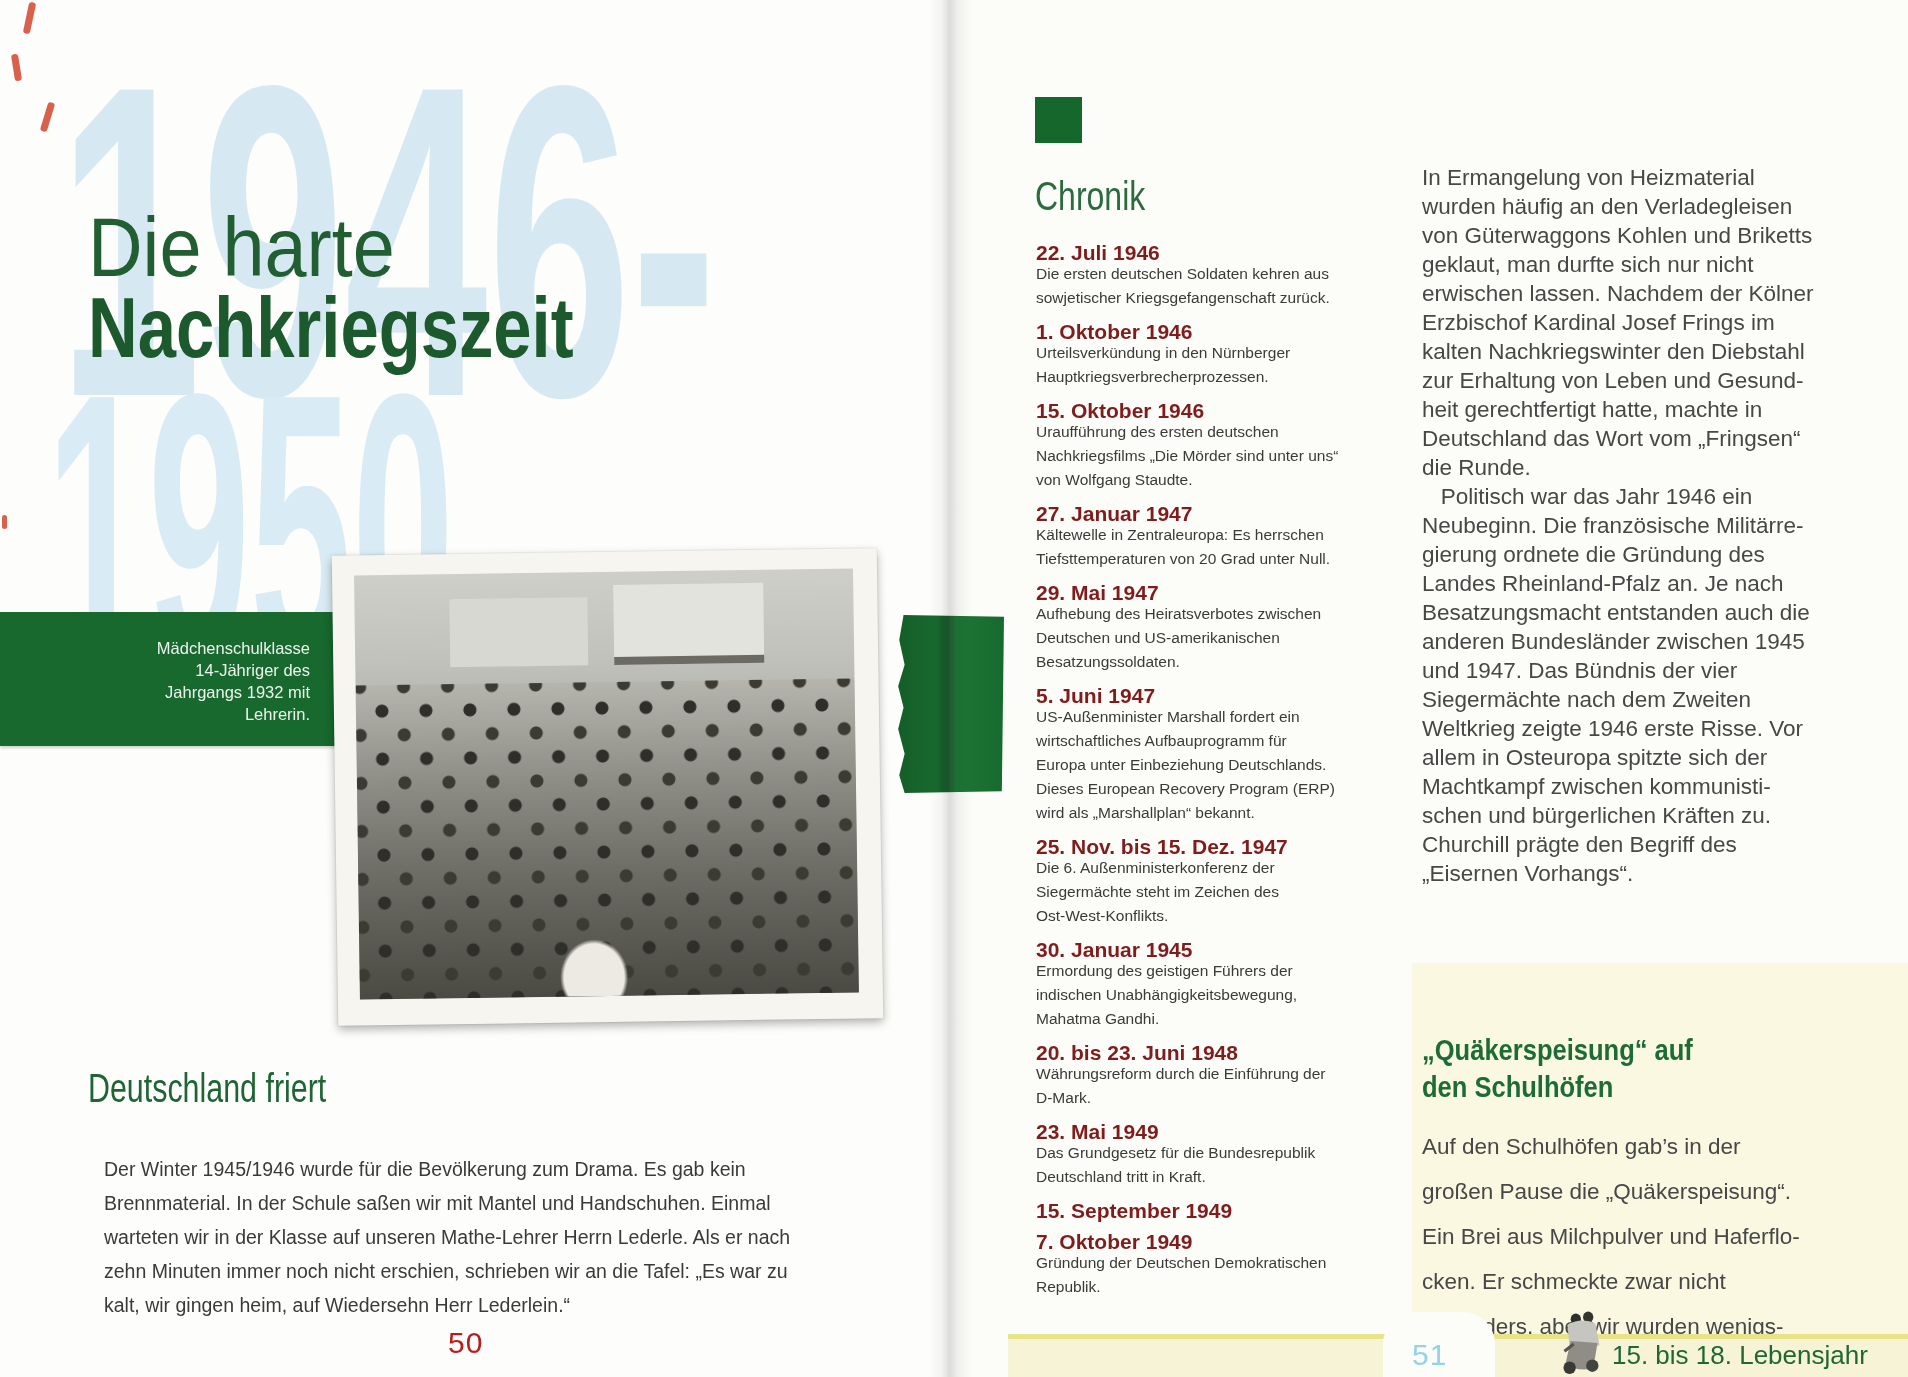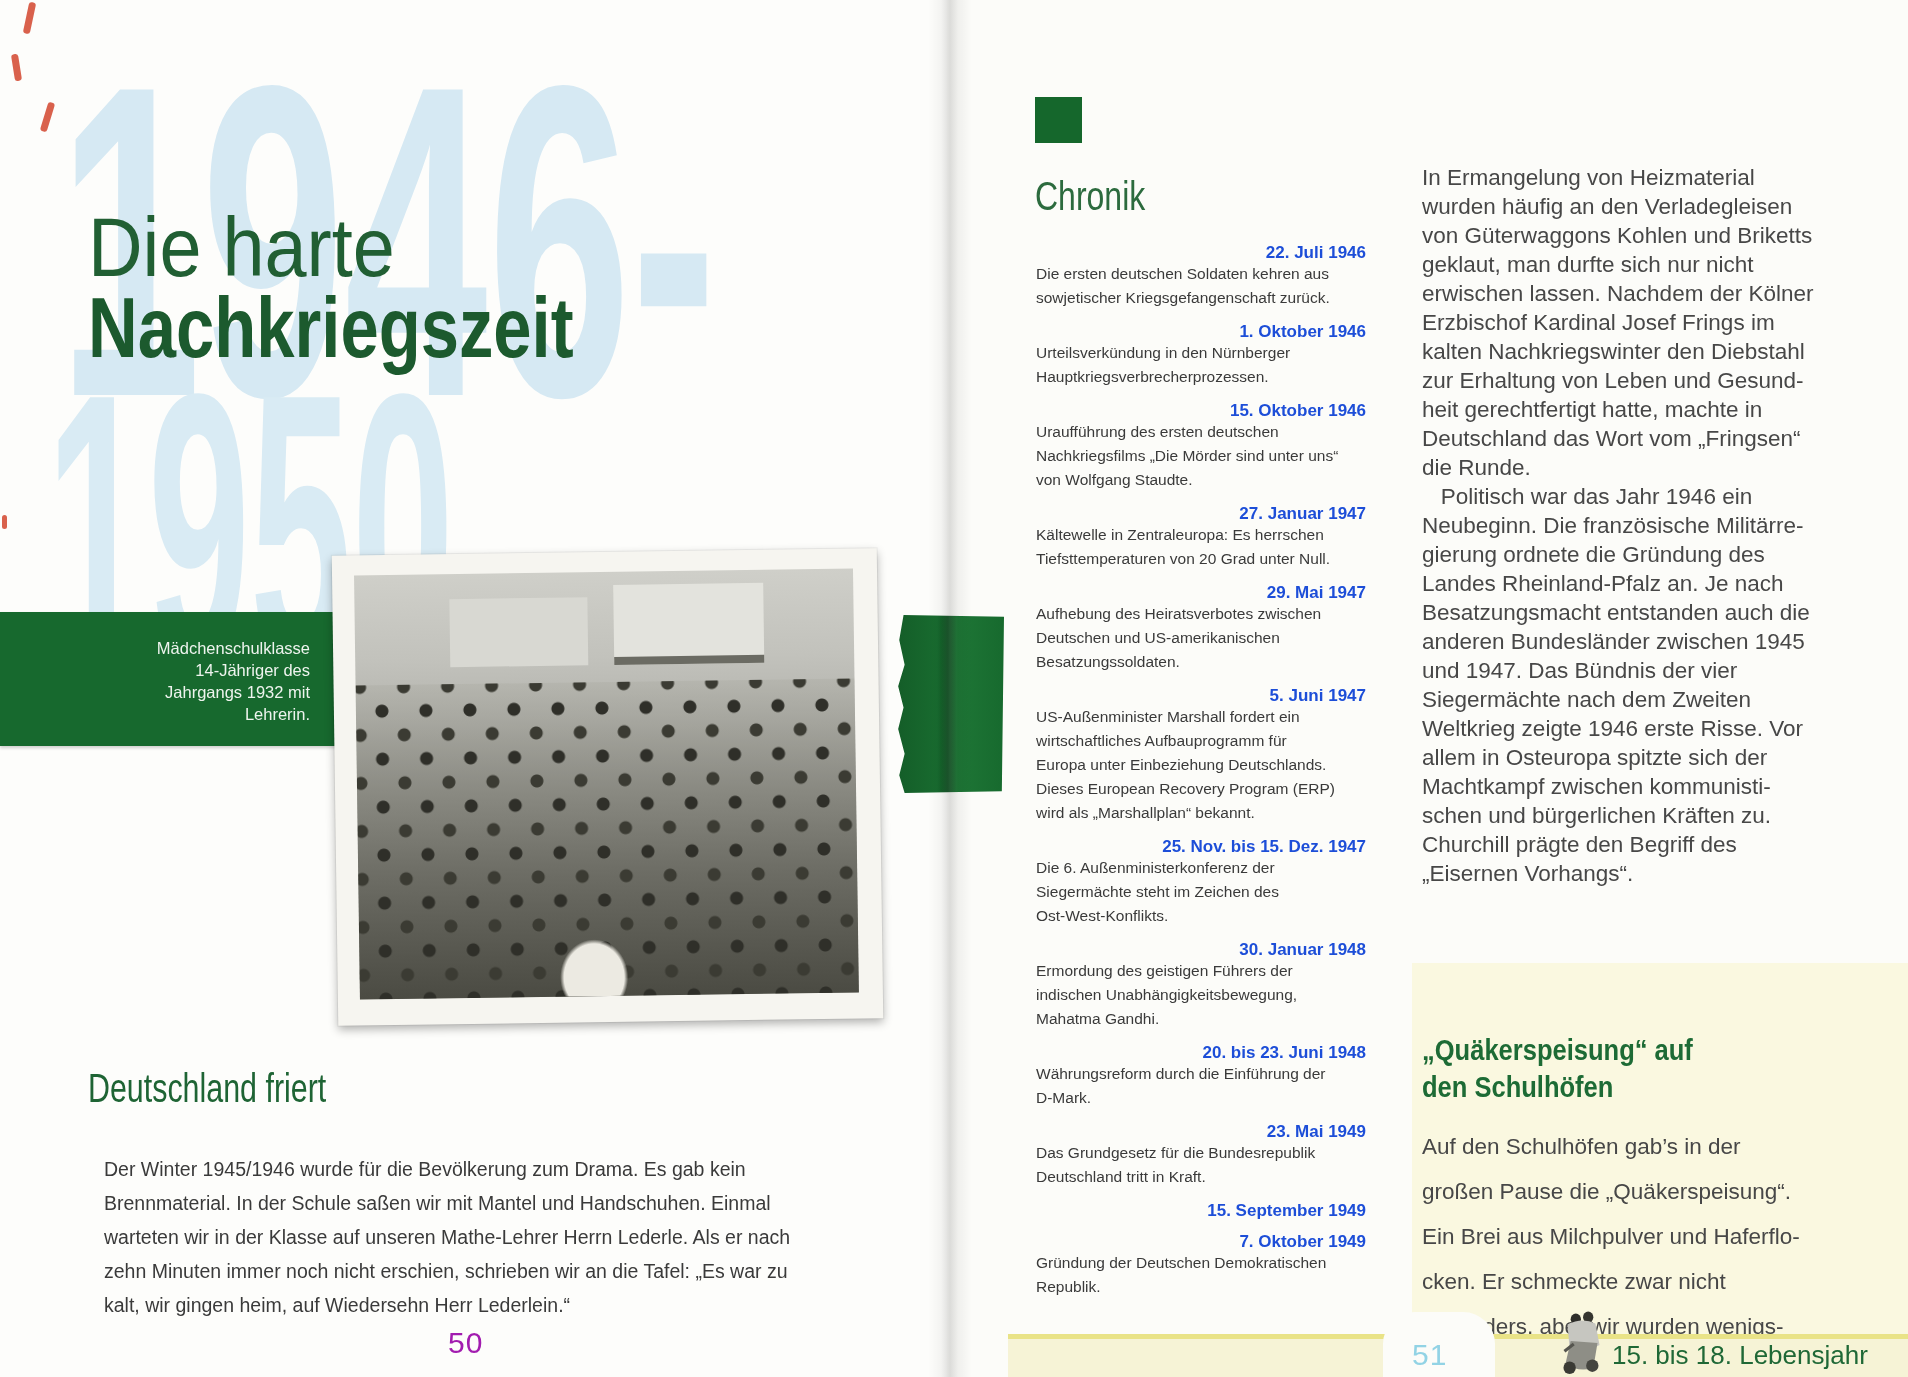--- a/index.html
+++ b/index.html
@@ -40,35 +40,35 @@
          background-position:0 0, 4px 2px, 26px 26px, 0 0;}
 
   .ribbon{left:896px;top:615px;width:108px;height:178px;z-index:6;
           background:linear-gradient(to right,#145d28 0%,#186b2f 38%,#0f5222 48%,#1e7636 56%,#176a2e 100%);
           clip-path:polygon(7% 0,100% 1%,98% 99%,8% 100%,3% 90%,8% 78%,2% 64%,7% 52%,2% 40%,8% 28%,3% 14%);}
 
   .dfh{left:88px;top:1068px;margin:0;font-size:40px;font-weight:400;color:#1e6434;
        line-height:1;transform:scaleX(0.76);transform-origin:left top;z-index:7;}
   .dfb{left:104px;top:1152px;width:730px;font-size:19.5px;line-height:34px;color:#3a3a3a;z-index:7;}
 
-  .pnum{font-size:30px;color:#a21caf;letter-spacing:1px;z-index:9;}
+  .pnum{font-size:30px;color:#b91c1c;letter-spacing:1px;z-index:9;}
   .pnum-left{left:448px;top:1326px;}
 
   .redmark{width:7px;background:#d03a20;opacity:.8;border-radius:3px;z-index:8;}
 
   
   .rp-bg{left:947px;top:0;width:961px;height:1377px;background:#fcfcf9;z-index:2;}
   .gutter{left:928px;top:0;width:44px;height:1377px;z-index:7;pointer-events:none;
           background:linear-gradient(to right,rgba(0,0,0,0) 0%,rgba(0,0,0,0.04) 30%,rgba(90,90,90,0.20) 50%,rgba(0,0,0,0.05) 68%,rgba(0,0,0,0) 100%);}
   .gsq{left:1035px;top:97px;width:47px;height:46px;background:#15672c;z-index:3;}
   .chron-h{left:1035px;top:176px;margin:0;font-size:40px;font-weight:400;color:#2c6b3e;
            line-height:1;transform:scaleX(0.80);transform-origin:left top;z-index:3;}
   .chron-list{left:1036px;top:243px;width:330px;z-index:3;}
   .chron-entry{margin-bottom:12px;}
-  .chron-date{font-size:17px;font-weight:700;color:#1d4ed8;line-height:19px;text-align:right;}
+  .chron-date{font-size:21px;font-weight:700;color:#7f1d1d;line-height:19px;}
   .chron-text{font-size:15.5px;color:#3a3a3a;line-height:24px;}
 
   .rcol{left:1422px;top:163px;width:420px;z-index:3;}
   .rpar{font-size:22.5px;line-height:29px;color:#474747;}
 
   .ibox{left:1412px;top:963px;width:496px;height:414px;background:#faf8e0;z-index:3;}
   .ibox-h{left:1422px;top:1032px;margin:0;font-size:29px;font-weight:700;color:#1d6b35;
           line-height:37px;transform:scaleX(0.88);transform-origin:left top;z-index:4;}
   .ibox-b{left:1422px;top:1124px;width:430px;font-size:22.5px;line-height:45px;color:#474747;z-index:4;}
 
@@ -163,21 +163,21 @@
 Dieses European Recovery Program (ERP)
 wird als „Marshallplan“ bekannt.</div>
     </div>
     <div class="chron-entry">
       <div class="chron-date">25. Nov. bis 15. Dez. 1947</div>
       <div class="chron-text ml">Die 6. Außenministerkonferenz der
 Siegermächte steht im Zeichen des
 Ost-West-Konflikts.</div>
     </div>
     <div class="chron-entry">
-      <div class="chron-date">30. Januar 1948</div>
+      <div class="chron-date">30. Januar 1945</div>
       <div class="chron-text ml">Ermordung des geistigen Führers der
 indischen Unabhängigkeitsbewegung,
 Mahatma Gandhi.</div>
     </div>
     <div class="chron-entry">
       <div class="chron-date">20. bis 23. Juni 1948</div>
       <div class="chron-text ml">Währungsreform durch die Einführung der
 D-Mark.</div>
     </div>
     <div class="chron-entry">

